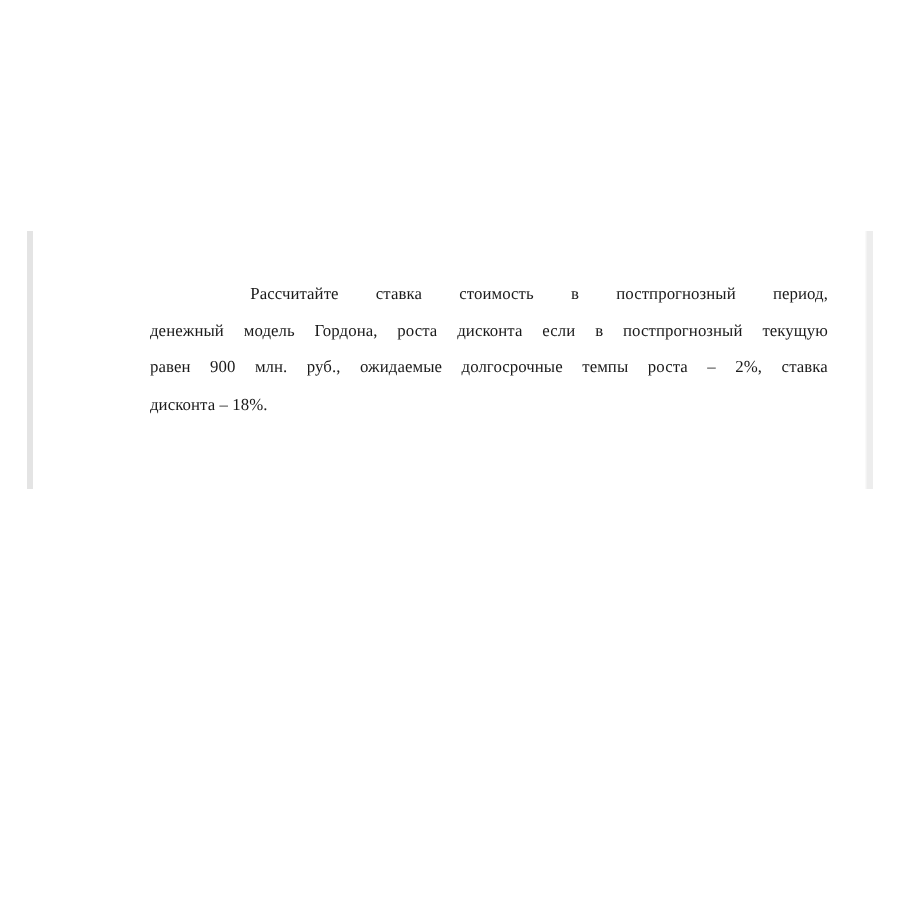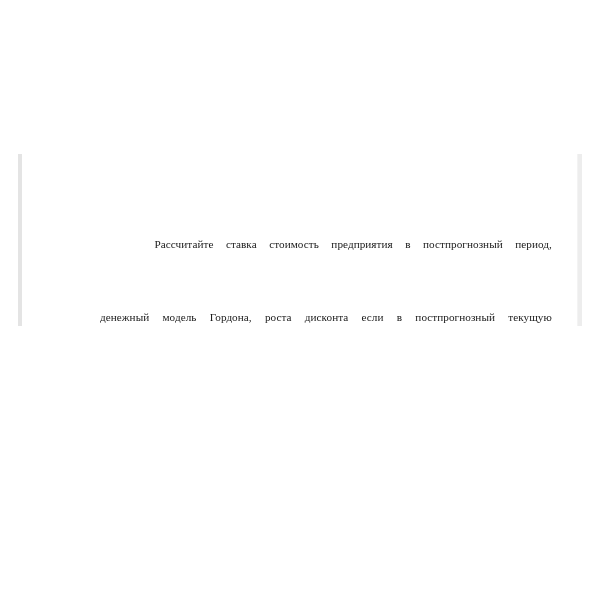--- a/index.html
+++ b/index.html
@@ -53,56 +53,69 @@
   }
   
   .line {
     display: block;
     white-space: nowrap;
   }
   .just {
     display: flex;
     justify-content: space-between;
   }
-  .just > span { display: inline-block; margin-top: 48px; }
+  .just > span { display: inline-block; }
   .indent { display: inline-block; width: 42px; }
 </style>
 </head>
 <body>
 
 <div class="page">
 
   <div class="doc-band">
     <div class="edge edge-left"></div>
     <div class="edge edge-right"></div>
     <div class="edge edge-right2"></div>
 
     <div class="text-block">
 
       <div class="line just">
         <span class="indent"></span>
         <span>Рассчитайте</span>
         <span>ставка</span>
         <span>стоимость</span>
-        <span>предприятия</span>
         <span>в</span>
         <span>постпрогнозный</span>
         <span>период,</span>
       </div>
 
       <div class="line just">
         <span>денежный</span>
         <span>модель</span>
         <span>Гордона,</span>
         <span>роста</span>
         <span>дисконта</span>
         <span>если</span>
         <span>в</span>
         <span>постпрогнозный</span>
         <span>текущую</span>
       </div>
 
+      <div class="line just">
+        <span>равен</span>
+        <span>900</span>
+        <span>млн.</span>
+        <span>руб.,</span>
+        <span>ожидаемые</span>
+        <span>долгосрочные</span>
+        <span>темпы</span>
+        <span>роста</span>
+        <span>–</span>
+        <span>2%,</span>
+        <span>ставка</span>
+      </div>
 
+      <div class="line">дисконта – 18%.</div>
 
     </div>
   </div>
 
 </div>
 
 </body></html>

